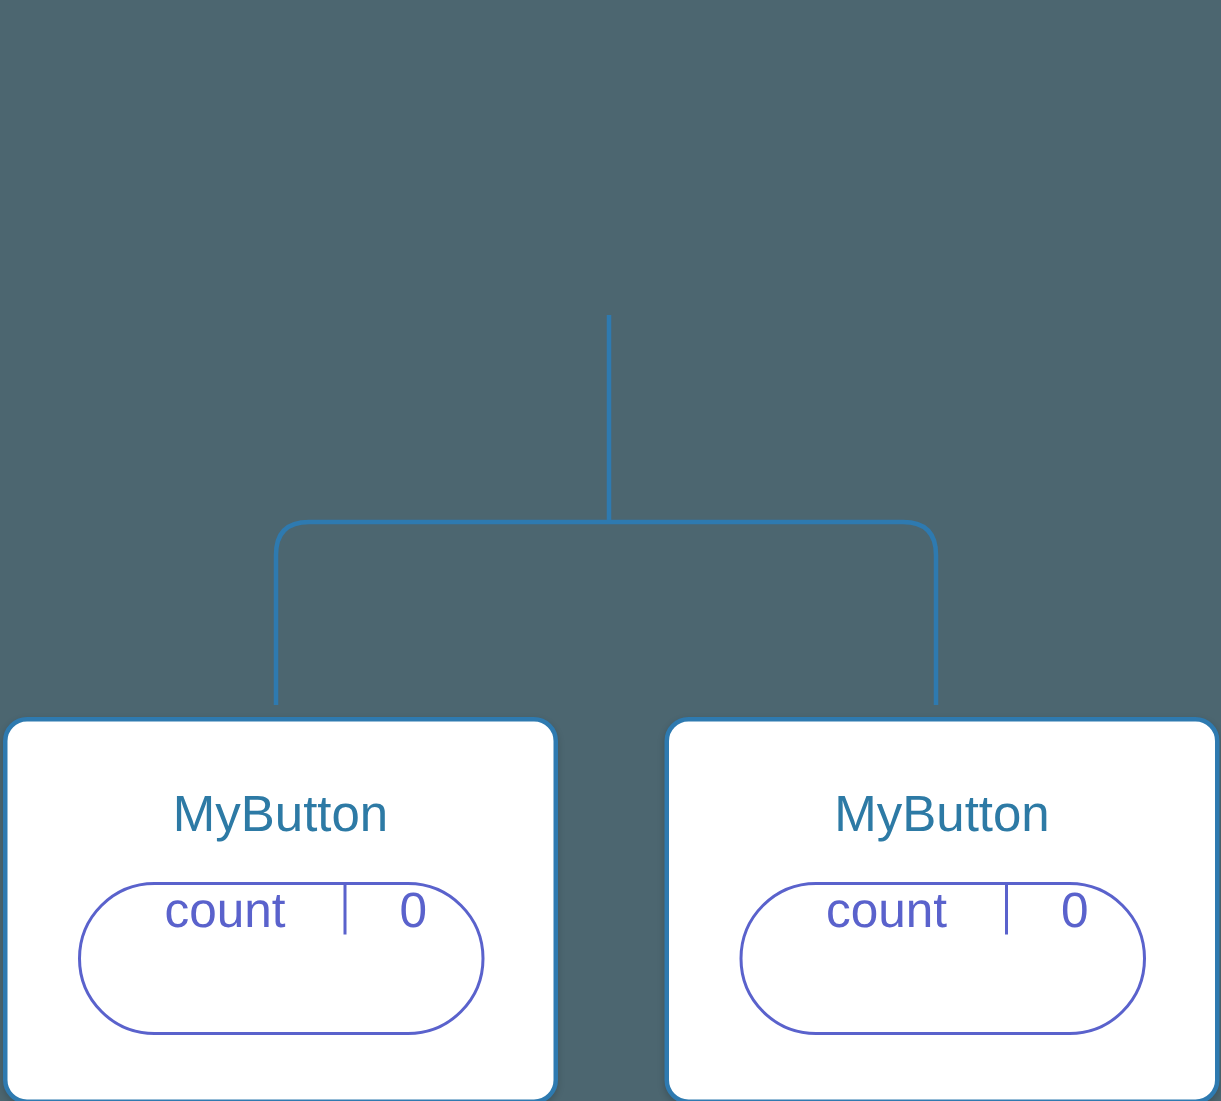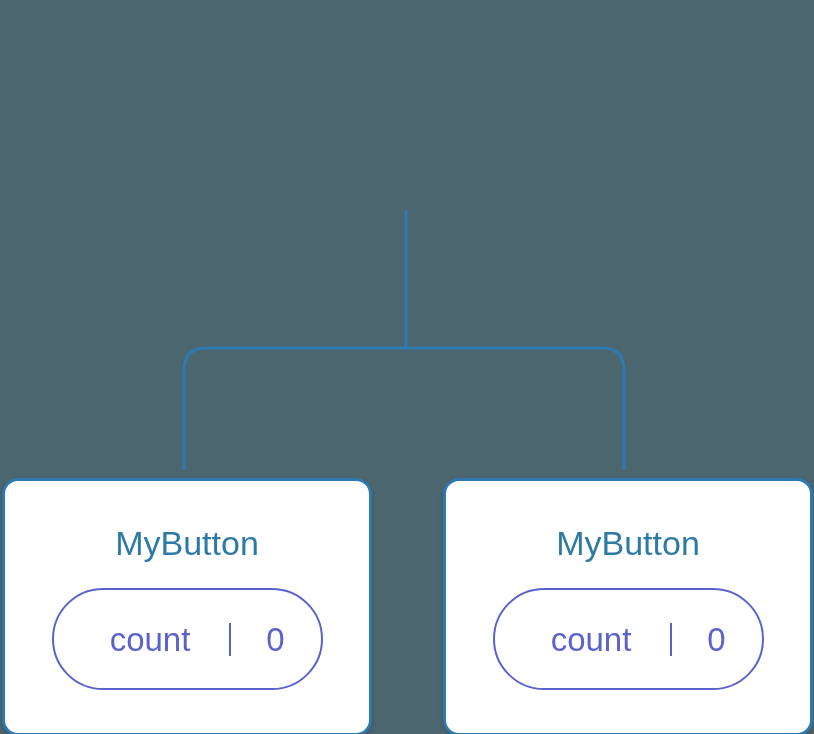--- a/index.html
+++ b/index.html
@@ -64,21 +64,21 @@
   #node-child-0 { left: 2px; }
   #node-child-1 { left: 443px; }
   .leaf .node-title {
     margin-top: 45px;
   }
   
   .state-pill {
     margin-top: 28px;
     height: 102px;
     display: flex;
-    align-items: center;
+    align-items: flex-start;
     border: 2px solid #5a62cc;
     border-radius: 51px;
     box-sizing: border-box;
     background: #ffffff;
   }
   .state-key,
   .state-val {
     display: flex;
     align-items: center;
     justify-content: center;

